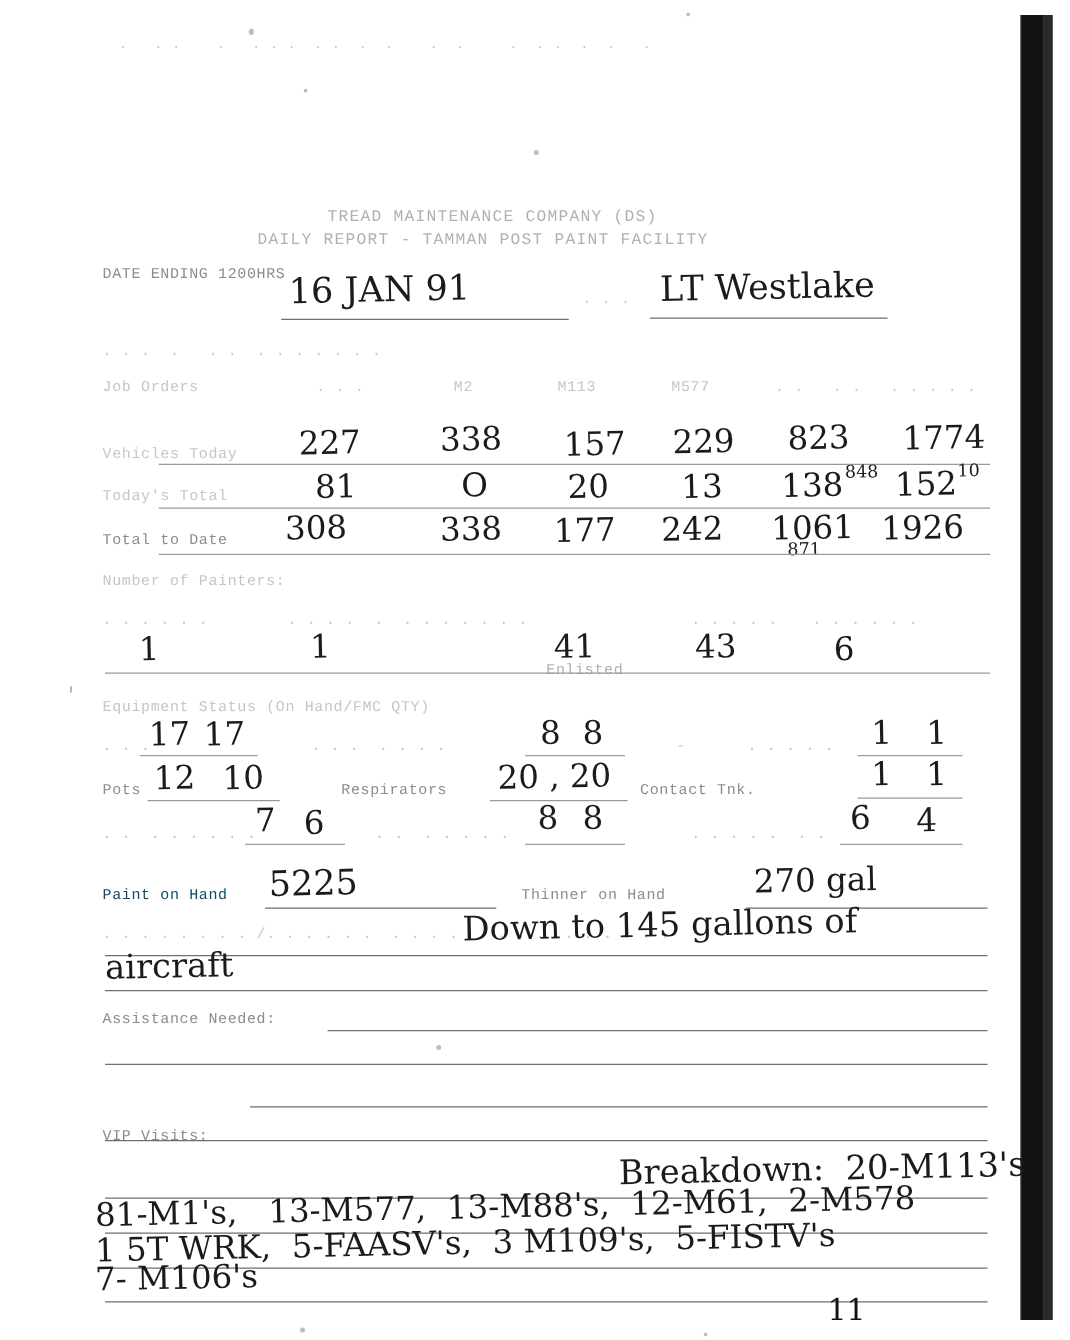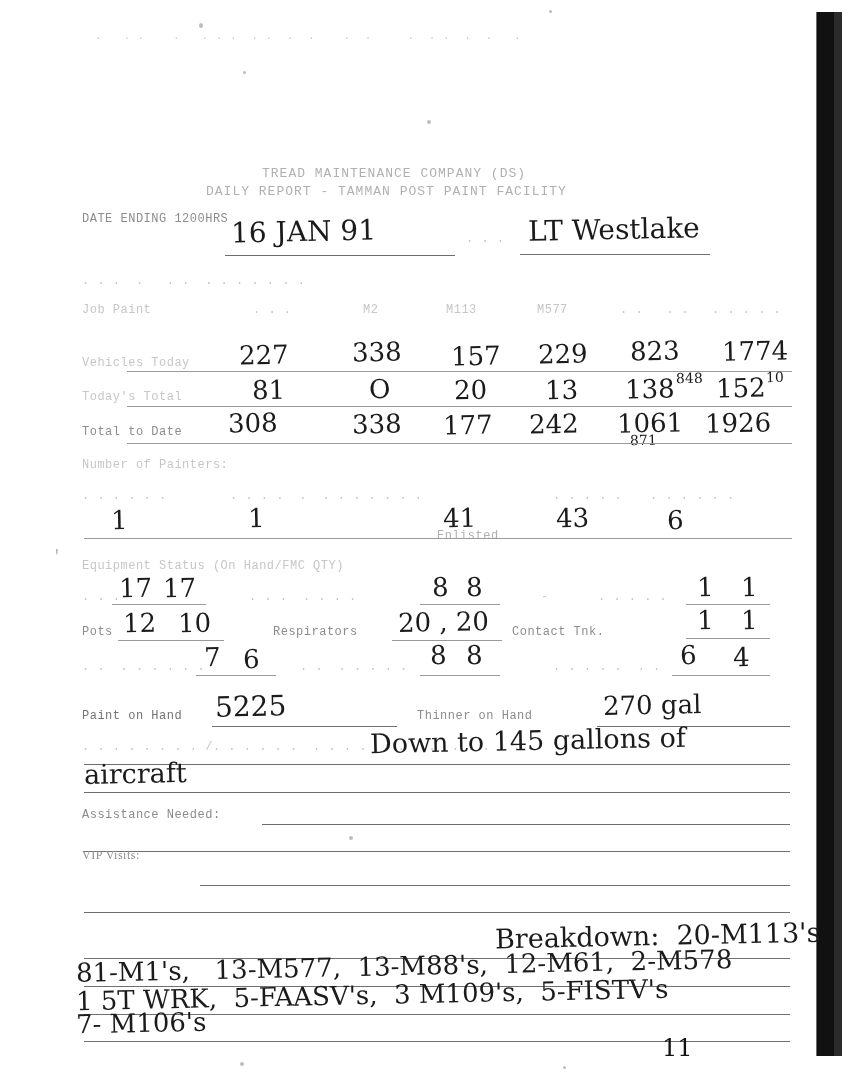--- a/index.html
+++ b/index.html
@@ -47,21 +47,21 @@
   .typed {
     position: absolute;
     font-family: "Liberation Mono", monospace;
     color: #8c8c8c;
     font-size: 12px;
     letter-spacing: 0.5px;
     white-space: pre;
   }
   .typed.faint { color: #b0b0b0; }
   .typed.veryfaint { color: #c6c6c6; }
-  .typed.dark { color: #737373; }
+  .typed.dark { color: #0c4a6e; }
 
   
   .hand {
     position: absolute;
     font-family: "DejaVu Serif", serif;
     color: #1b1b1b;
     font-size: 26px;
     white-space: pre;
     transform: rotate(-1.2deg);
   }
@@ -109,21 +109,21 @@
 
   <div class="typed" style="left:82px; top:212px;">DATE ENDING 1200HRS</div>
   <div class="hand" style="left:231px; top:215px; font-size:28px;">16 JAN 91</div>
   <div class="rule dark" style="left:225px; top:255px; width:230px;"></div>
   <div class="typed veryfaint" style="left:466px; top:232px;">. . .</div>
   <div class="hand" style="left:528px; top:213px; font-size:28px;">LT Westlake</div>
   <div class="rule dark" style="left:520px; top:254px; width:190px;"></div>
 
   <div class="typed veryfaint" style="left:82px; top:274px;">. . .  .   . .  . . . . . . .</div>
 
-  <div class="typed veryfaint" style="left:82px; top:303px;">Job Paint</div>
+  <div class="typed veryfaint" style="left:82px; top:303px;">Job Orders</div>
   <div class="typed veryfaint" style="left:253px; top:303px;">. . .</div>
   <div class="typed veryfaint" style="left:363px; top:303px;">M2</div>
   <div class="typed veryfaint" style="left:446px; top:303px;">M113</div>
   <div class="typed veryfaint" style="left:537px; top:303px;">M577</div>
   <div class="typed veryfaint" style="left:620px; top:303px;">. .   . .</div>
   <div class="typed veryfaint" style="left:712px; top:303px;">. . . . .</div>
 
   <div class="typed veryfaint" style="left:82px; top:356px;text-align:center;">Vehicles Today</div>
   <div class="hand" style="left:239px; top:340px;">227</div>
   <div class="hand" style="left:352px; top:337px;">338</div>
@@ -223,21 +223,21 @@
   <div class="hand" style="left:370px; top:725px; font-size:27px;">Down to 145 gallons of</div>
   <div class="rule dark" style="left:84px; top:764px; width:706px;"></div>
   <div class="hand" style="left:84px; top:758px; font-size:27px;">aircraft</div>
   <div class="rule dark" style="left:84px; top:792px; width:706px;"></div>
 
   <div class="typed" style="left:82px; top:808px;">Assistance Needed:</div>
   <div class="rule dark" style="left:262px; top:824px; width:528px;"></div>
   <div class="speck" style="left:349px; top:836px; width:4px; height:4px;"></div>
   <div class="rule dark" style="left:84px; top:851px; width:706px;"></div>
 
-  <div class="typed" style="left:82px; top:848px;font-family:Liberation Serif, serif;">VIP Visits:</div>
+  <div class="typed" style="left:82px; top:902px;">VIP Visits:</div>
   <div class="rule dark" style="left:200px; top:885px; width:590px;"></div>
   <div class="rule dark" style="left:84px; top:912px; width:706px;"></div>
 
   <div class="hand" style="left:495px; top:920px; font-size:27px;">Breakdown:  20-M113's</div>
   <div class="rule dark" style="left:84px; top:958px; width:706px;"></div>
   <div class="hand" style="left:76px; top:951px; font-size:26px;">81-M1's,   13-M577,  13-M88's,  12-M61,  2-M578</div>
   <div class="rule dark" style="left:84px; top:986px; width:706px;"></div>
   <div class="hand" style="left:76px; top:980px; font-size:26px;">1 5T WRK,  5-FAASV's,  3 M109's,  5-FISTV's</div>
   <div class="rule dark" style="left:84px; top:1014px; width:706px;"></div>
   <div class="hand" style="left:76px; top:1008px; font-size:26px;">7- M106's</div>

